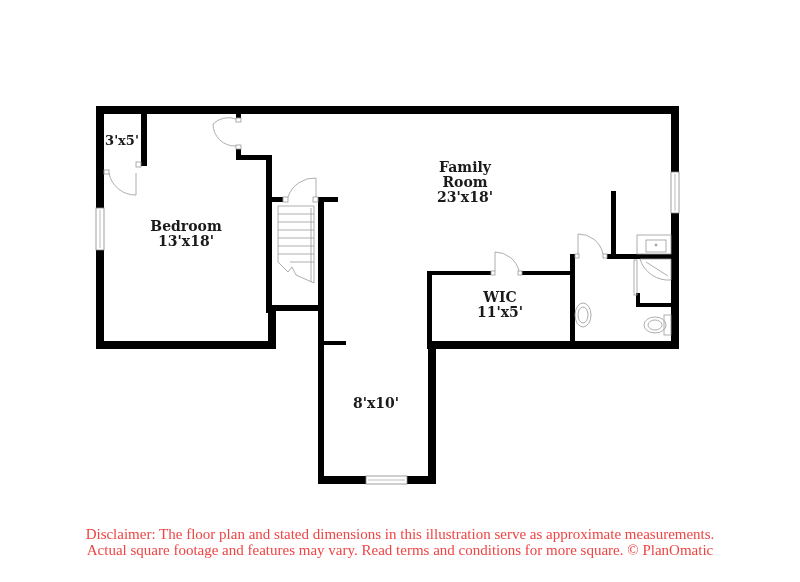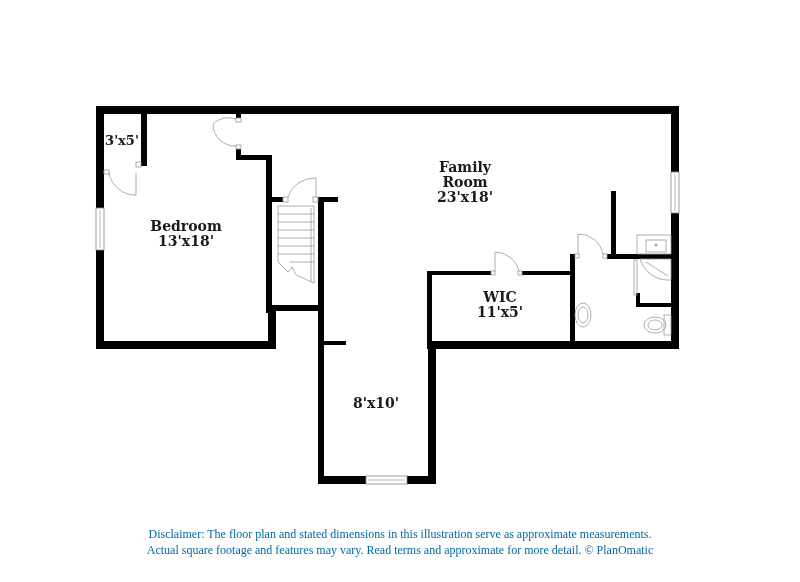--- a/index.html
+++ b/index.html
@@ -1,20 +1,20 @@
 <!DOCTYPE html>
 <html><head>
 <meta charset="utf-8">
 <style>
   html, body { margin:0; padding:0; background:#ffffff; }
   body { width:800px; height:582px; position:relative; overflow:hidden; }
   #plan { position:absolute; left:0; top:0; width:800px; height:582px; }
   .lbl { font-family: "DejaVu Serif", "Liberation Serif", serif; font-weight:bold; fill:#1a1a1a; text-anchor:middle; font-size:14px; }
   .lbl-sm { font-size:13px; }
-  .disclaimer { position:absolute; left:0; width:800px; text-align:center; font-family:"Liberation Serif", "DejaVu Serif", serif; font-size:12px; color:#0369a1; line-height:16px; }
+  .disclaimer { position:absolute; left:0; width:800px; text-align:center; font-family:"Liberation Serif", "DejaVu Serif", serif; font-size:15px; color:#ef4444; line-height:16px; }
 </style>
 </head>
 <body>
 
 <svg id="plan" viewBox="0 0 800 582" xmlns="http://www.w3.org/2000/svg">
 
   <g fill="#000">
 
     <rect x="96" y="106" width="583" height="8"></rect>
 
@@ -142,13 +142,13 @@
     <text class="lbl" x="465" y="172">Family</text>
     <text class="lbl" x="465" y="187">Room</text>
     <text class="lbl" x="465" y="202">23'x18'</text>
     <text class="lbl" x="500" y="302">WIC</text>
     <text class="lbl" x="500" y="317">11'x5'</text>
     <text class="lbl" x="376" y="408">8'x10'</text>
   </g>
 </svg>
 
 <div class="disclaimer" style="top:526px;">Disclaimer: The floor plan and stated dimensions in this illustration serve as approximate measurements.</div>
-<div class="disclaimer" style="top:542px;">Actual square footage and features may vary. Read terms and approximate for more detail. © PlanOmatic</div>
+<div class="disclaimer" style="top:542px;">Actual square footage and features may vary. Read terms and conditions for more square. © PlanOmatic</div>
 
 </body></html>

